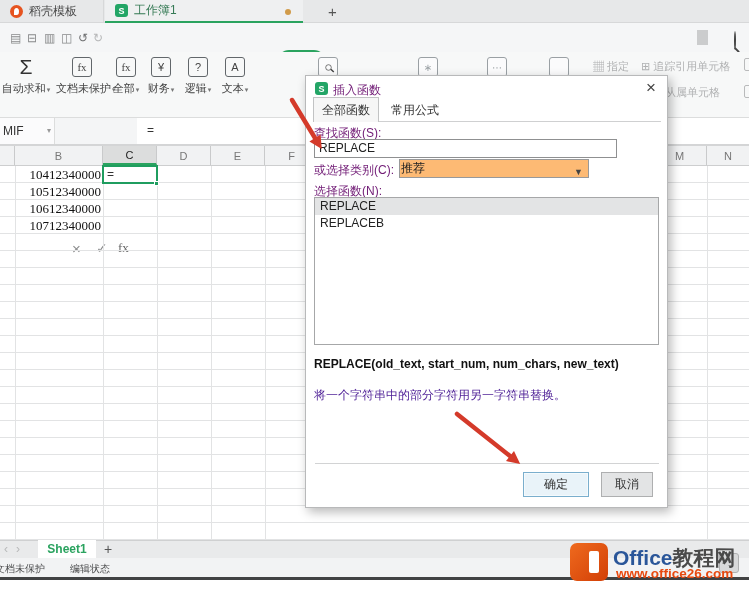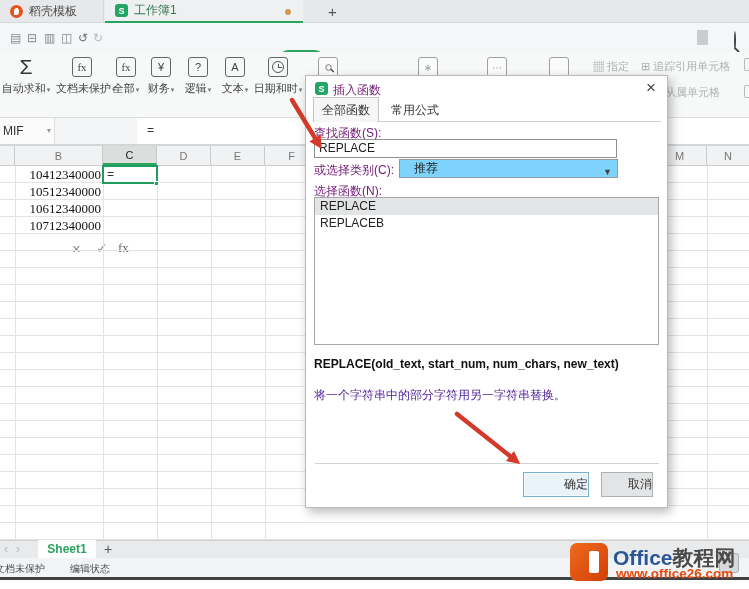--- a/index.html
+++ b/index.html
@@ -51,29 +51,29 @@
   .bcell{position:absolute;width:85px;height:17px;font-family:"Liberation Serif",serif;font-size:13px;color:#111;text-align:right;line-height:17px}
   .acell{left:102px;top:165px;width:56px;height:19px;border:2px solid #1f9d5f;background:#fff;font-size:12px;line-height:15px;padding-left:3px}
   .handle{left:154px;top:181px;width:5px;height:5px;background:#1f9d5f;border:1px solid #fff}
   
   .dialog{left:305px;top:75px;width:363px;height:433px;background:#fff;border:1px solid #b8b9ba;box-shadow:3px 4px 10px rgba(0,0,0,.28);z-index:30}
   .dlg-label{font-size:12px;color:#701a75}
   .dlg-tabline{left:8px;top:45px;width:347px;height:1px;background:#cfd0d1}
   .dlg-tab{font-size:12px;color:#333;text-align:center}
   .dlg-tab.active{left:7px;top:21px;width:66px;height:25px;background:#f6f6f6;border:1px solid #c2c3c4;border-bottom:none;line-height:24px;z-index:2}
   .dlg-input{left:8px;top:63px;width:303px;height:19px;background:#fff;border:1px solid #8f9091;font-size:12px;line-height:17px;padding-left:4px;color:#222}
-  .dlg-drop{left:93px;top:83px;width:219px;height:19px;background:#7dd3fc;border:1px solid #98999a;font-size:12px;line-height:17px;padding-left:14px;color:#222}
+  .dlg-drop{left:93px;top:83px;width:190px;height:19px;background:#fdba74;border:1px solid #98999a;font-size:12px;line-height:17px;padding-left:1px;color:#222}
   .drop-arrow{position:absolute;right:5px;top:4px;font-size:9px;color:#444}
   .dlg-list{left:8px;top:121px;width:345px;height:148px;background:#fff;border:1px solid #a6a7a8}
   .fn-item{height:17px;font-size:12px;line-height:17px;padding-left:5px;color:#222}
   .fn-item.sel{background:#e3e4e5}
   .syntax{left:8px;top:281px;font-size:12px;font-weight:bold;color:#111}
   .desc{left:8px;top:311px;font-size:12px;color:#4c1d95}
   .dlg-div{left:9px;top:387px;width:344px;height:1px;background:#d2d3d4}
-  .btn{position:absolute;top:396px;height:25px;font-size:12px;text-align:right;line-height:23px}
+  .btn{position:absolute;top:396px;height:25px;font-size:12px;text-align:center;line-height:23px}
   .btn.ok{left:217px;width:66px;background:#e9f3f9;border:1px solid #7aaecd;box-shadow:inset 0 0 0 1px #f4fafd}
   .btn.cancel{left:295px;width:52px;background:#e3e4e5;border:1px solid #aeafb0}
   .closex{left:340px;top:3px;font-size:17px;color:#444;line-height:17px}
   
   .sheetbar{left:0;top:540px;width:749px;height:18px;background:#e9eaeb;border-top:1px solid #cfd0d1}
   .sheettab{left:38px;top:540px;width:58px;height:18px;background:#fff;color:#2aa35f;font-weight:bold;font-size:12px;text-align:center;line-height:18px}
   .statusbar{left:0;top:558px;width:749px;height:19px;background:#f2f3f4;font-size:10px;color:#4a4b4c}
   .darkline{left:0;top:577px;width:749px;height:3px;background:#414243}
   
   .wm{z-index:50}
@@ -141,26 +141,20 @@
     <div class="rlabel">财务</div>
   </div>
   <div class="rbtn" style="left:177px;width:42px">
     <div class="icbox">?</div>
     <div class="rlabel">逻辑</div>
   </div>
   <div class="rbtn" style="left:214px;width:42px">
     <div class="icbox">A</div>
     <div class="rlabel">文本</div>
   </div>
-  <div class="rbtn" style="left:250px;width:56px">
-    <div class="icbox">
-        <span class="clkface"></span>
-      </div>
-    <div class="rlabel">日期和时</div>
-  </div>
 
   <div class="abs ghostbox" style="left:318px;top:5px">
       <span class="mag" style="transform:scale(.7)"></span>
     </div>
   <div class="abs ghostbox" style="left:418px;top:5px">∗</div>
   <div class="abs ghostbox" style="left:487px;top:5px">⋯</div>
   <div class="abs ghostbox" style="left:549px;top:5px"></div>
   <div class="abs grayed" style="left:593px;top:7px">▦ <span>指定</span></div>
   <div class="abs grayed" style="left:641px;top:7px">⊞ <span>追踪引用单元格</span></div>
   <div class="abs grayed" style="left:665px;top:33px"><span>从属单元格</span></div>

